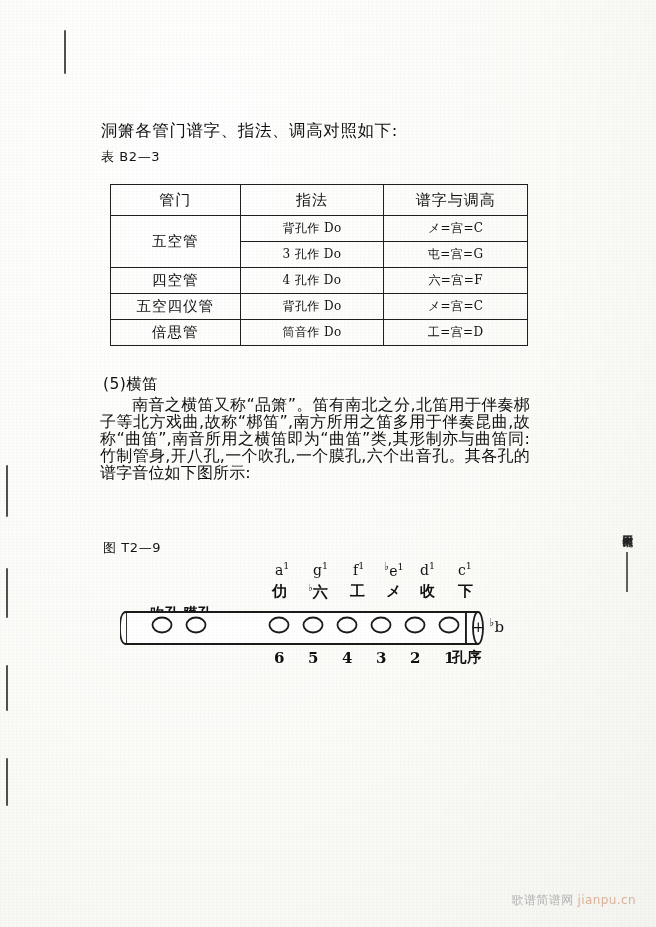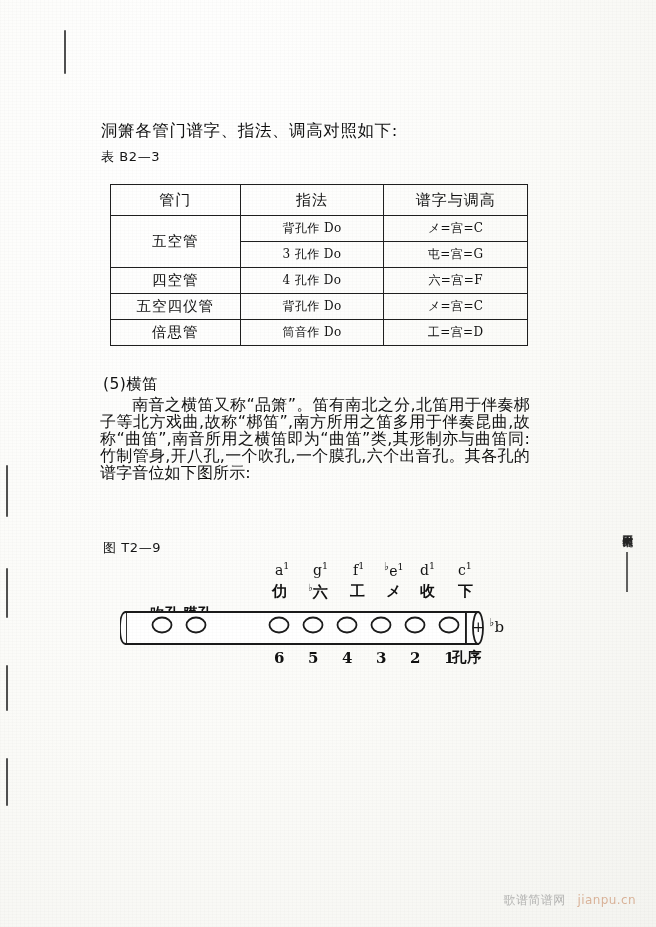--- a/index.html
+++ b/index.html
@@ -175,21 +175,21 @@
     position:absolute;right:20px;bottom:18px;
     font-size:12px;letter-spacing:.4px;opacity:.62;
     white-space:nowrap;
   }
   #watermark .wm-cn{
     font-family:Liberation Serif, serif;
     color:#8c8c8c;
   }
   #watermark .wm-en{
     font-family:"DejaVu Sans","Liberation Sans",sans-serif;
-    color:#c98a62;margin-left:12px;
+    color:#c98a62;margin-left:4px;
   }
 </style>
 </head>
 <body>
 
 <div id="page">
 
   <div class="edge-mark" style="left:6px;top:465px;height:52px;"></div>
   <div class="edge-mark" style="left:6px;top:568px;height:50px;"></div>
   <div class="edge-mark" style="left:6px;top:665px;height:46px;"></div>

